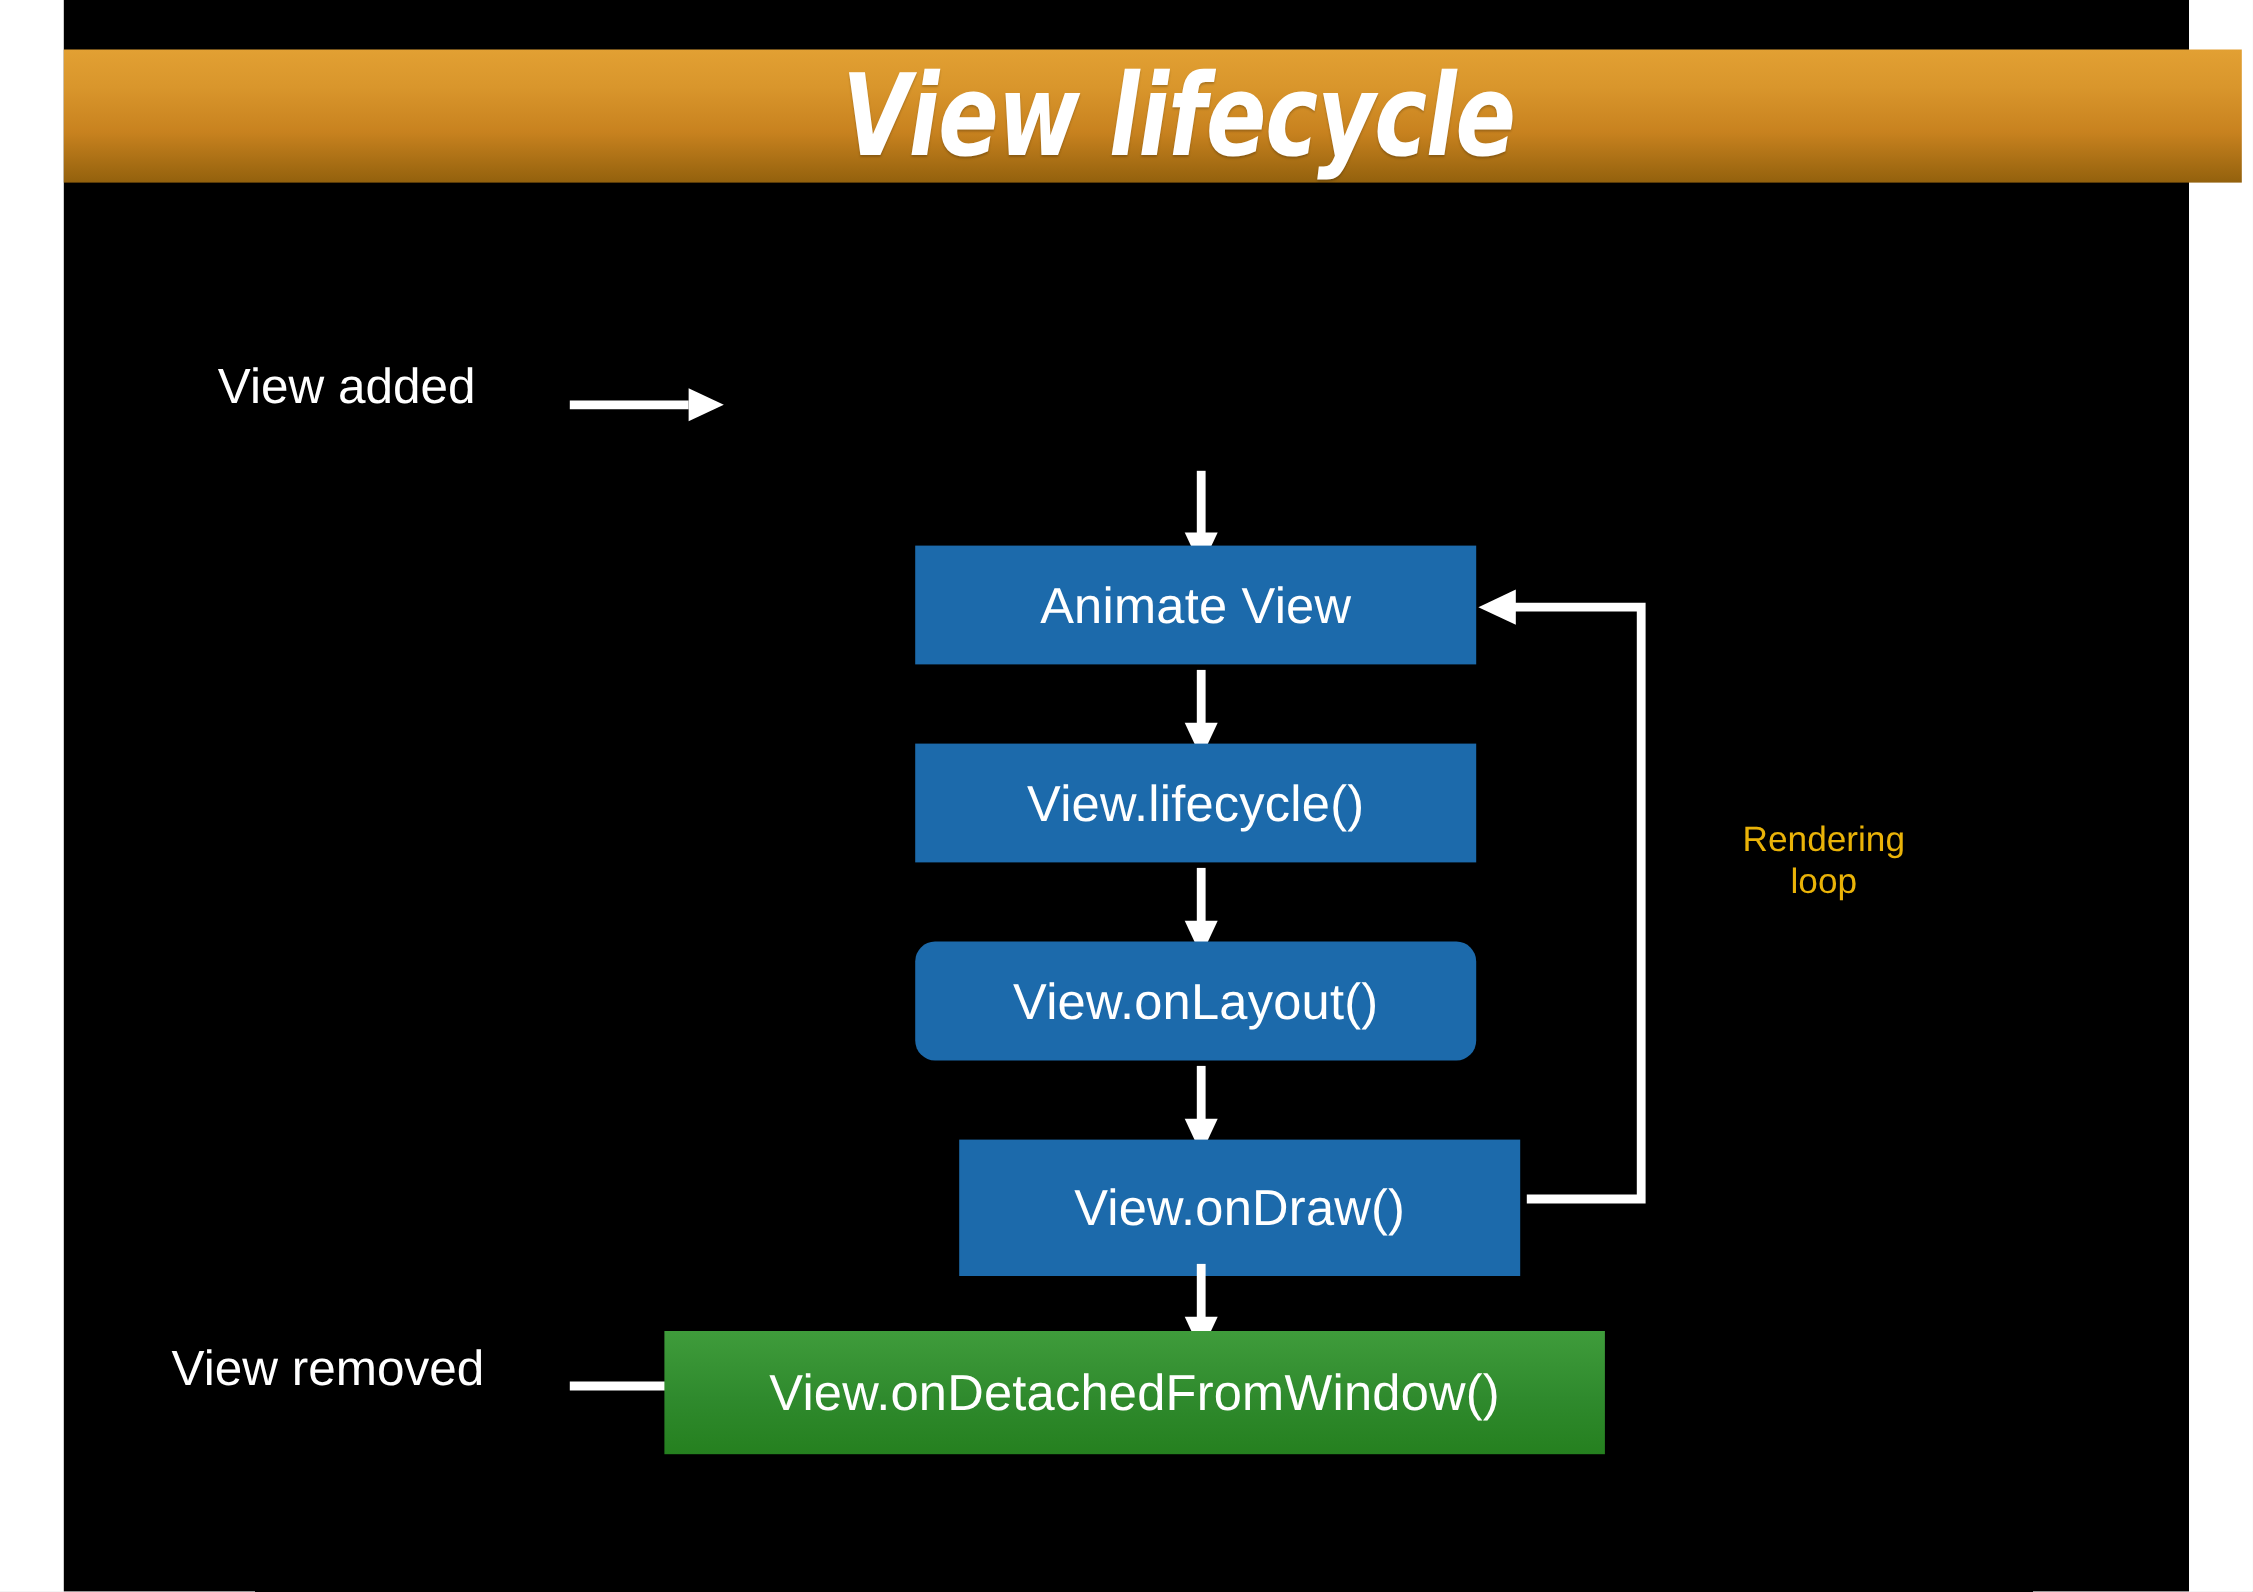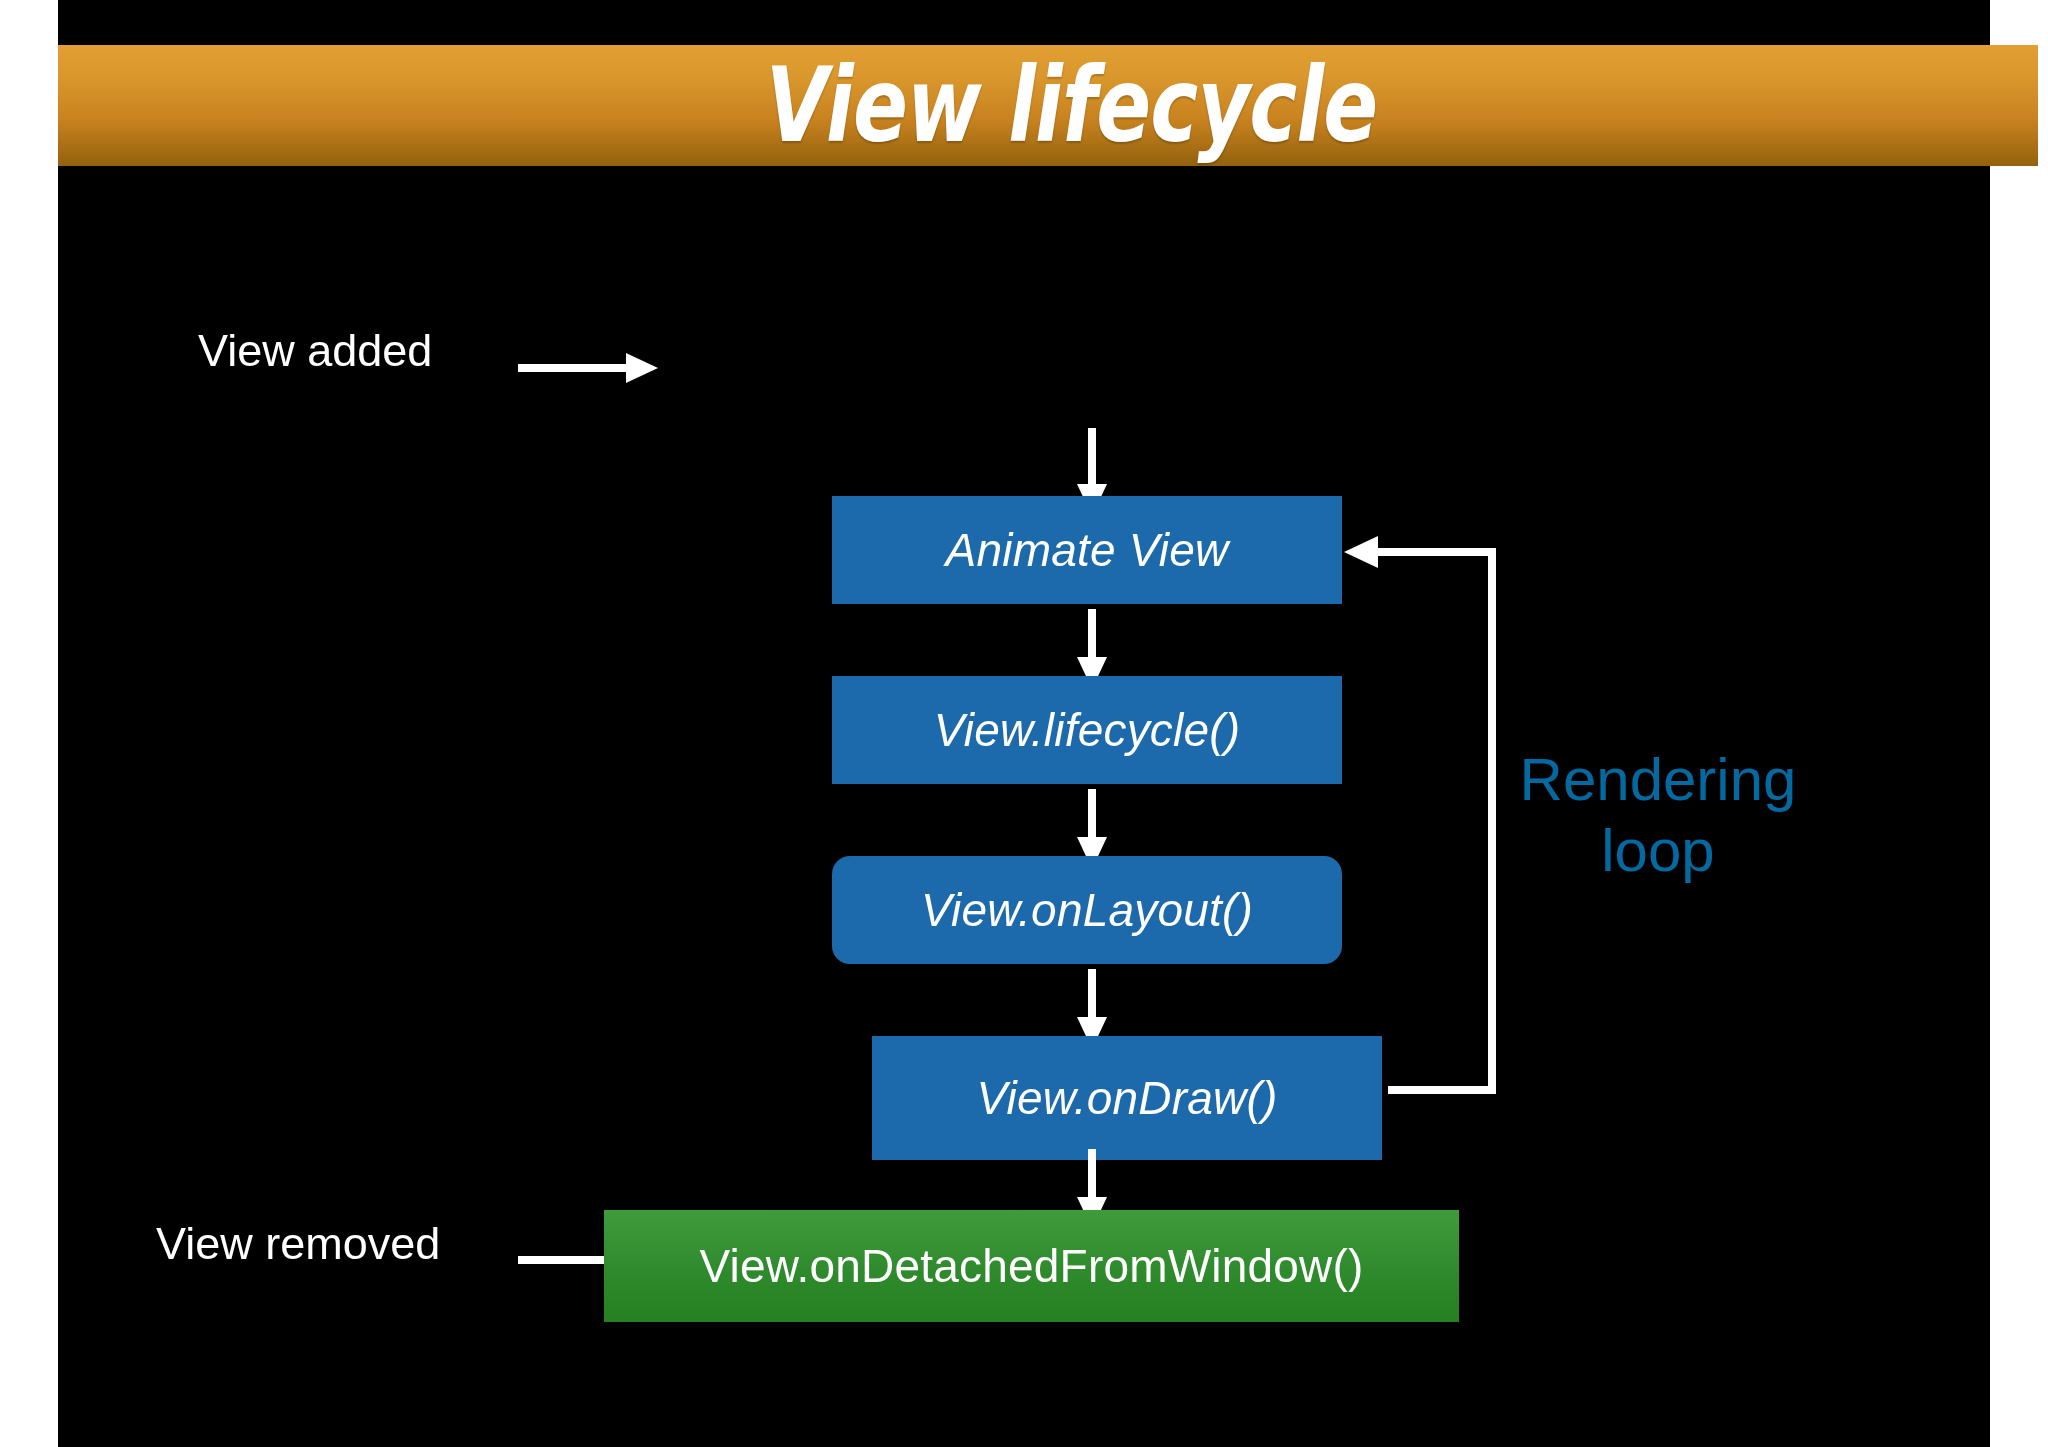--- a/index.html
+++ b/index.html
@@ -65,21 +65,20 @@
     letter-spacing: 0.2px;
   }
   .node.green {
     background: linear-gradient(to bottom, #3a9e33 0%, #2f8f2b 38%, #1f7a1c 100%);
   }
   .node.green-flat {
     background: linear-gradient(to bottom, #3f9c3b 0%, #2f8a2d 55%, #25801f 100%);
   }
   .node.blue {
     background: #1c6aab;
-    font-style: italic;
   }
 
   
   .side-label {
     position: absolute;
     color: #ffffff;
     font-size: 45px;
     white-space: nowrap;
     display: flex;
     align-items: center;
@@ -87,22 +86,22 @@
 
   
   .arrow-svg {
     position: absolute;
     overflow: visible;
   }
 
   
   #rendering-loop-label {
     position: absolute;
-    color: #0369a1;
-    font-size: 60px;
+    color: #eab308;
+    font-size: 32px;
     line-height: 1.18;
     text-align: center;
     width: 320px;
   }
 </style>
 </head>
 <body>
 
 <div id="page">
 

